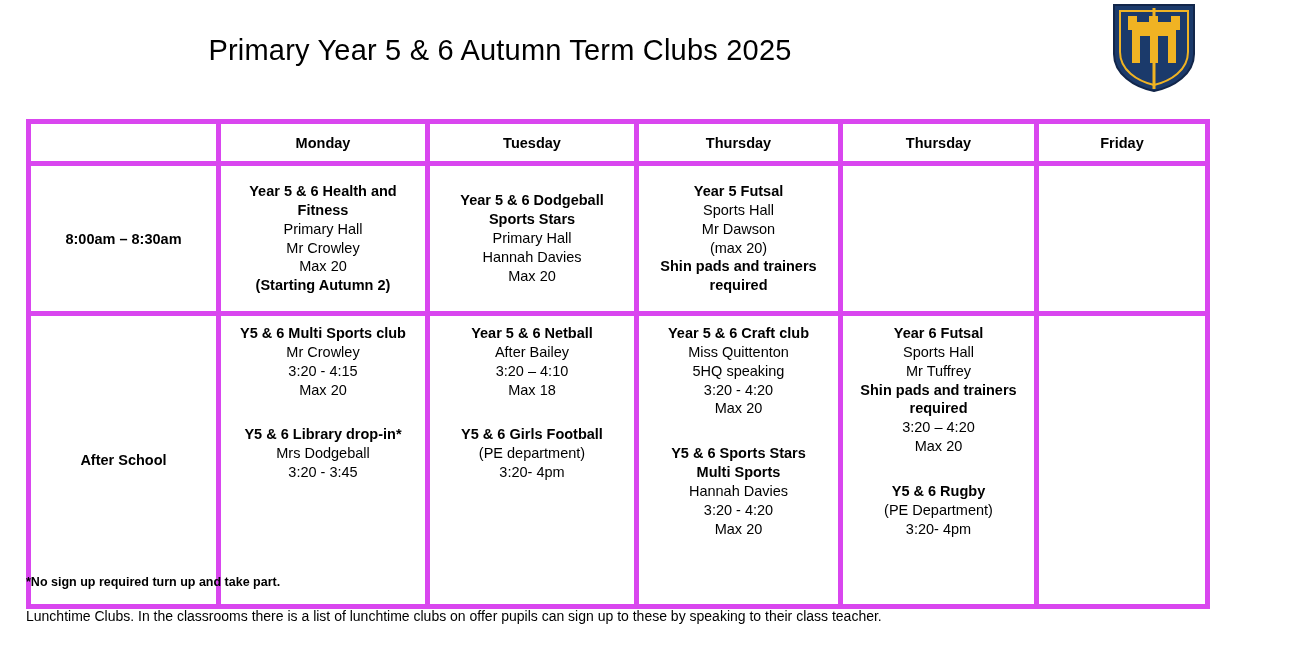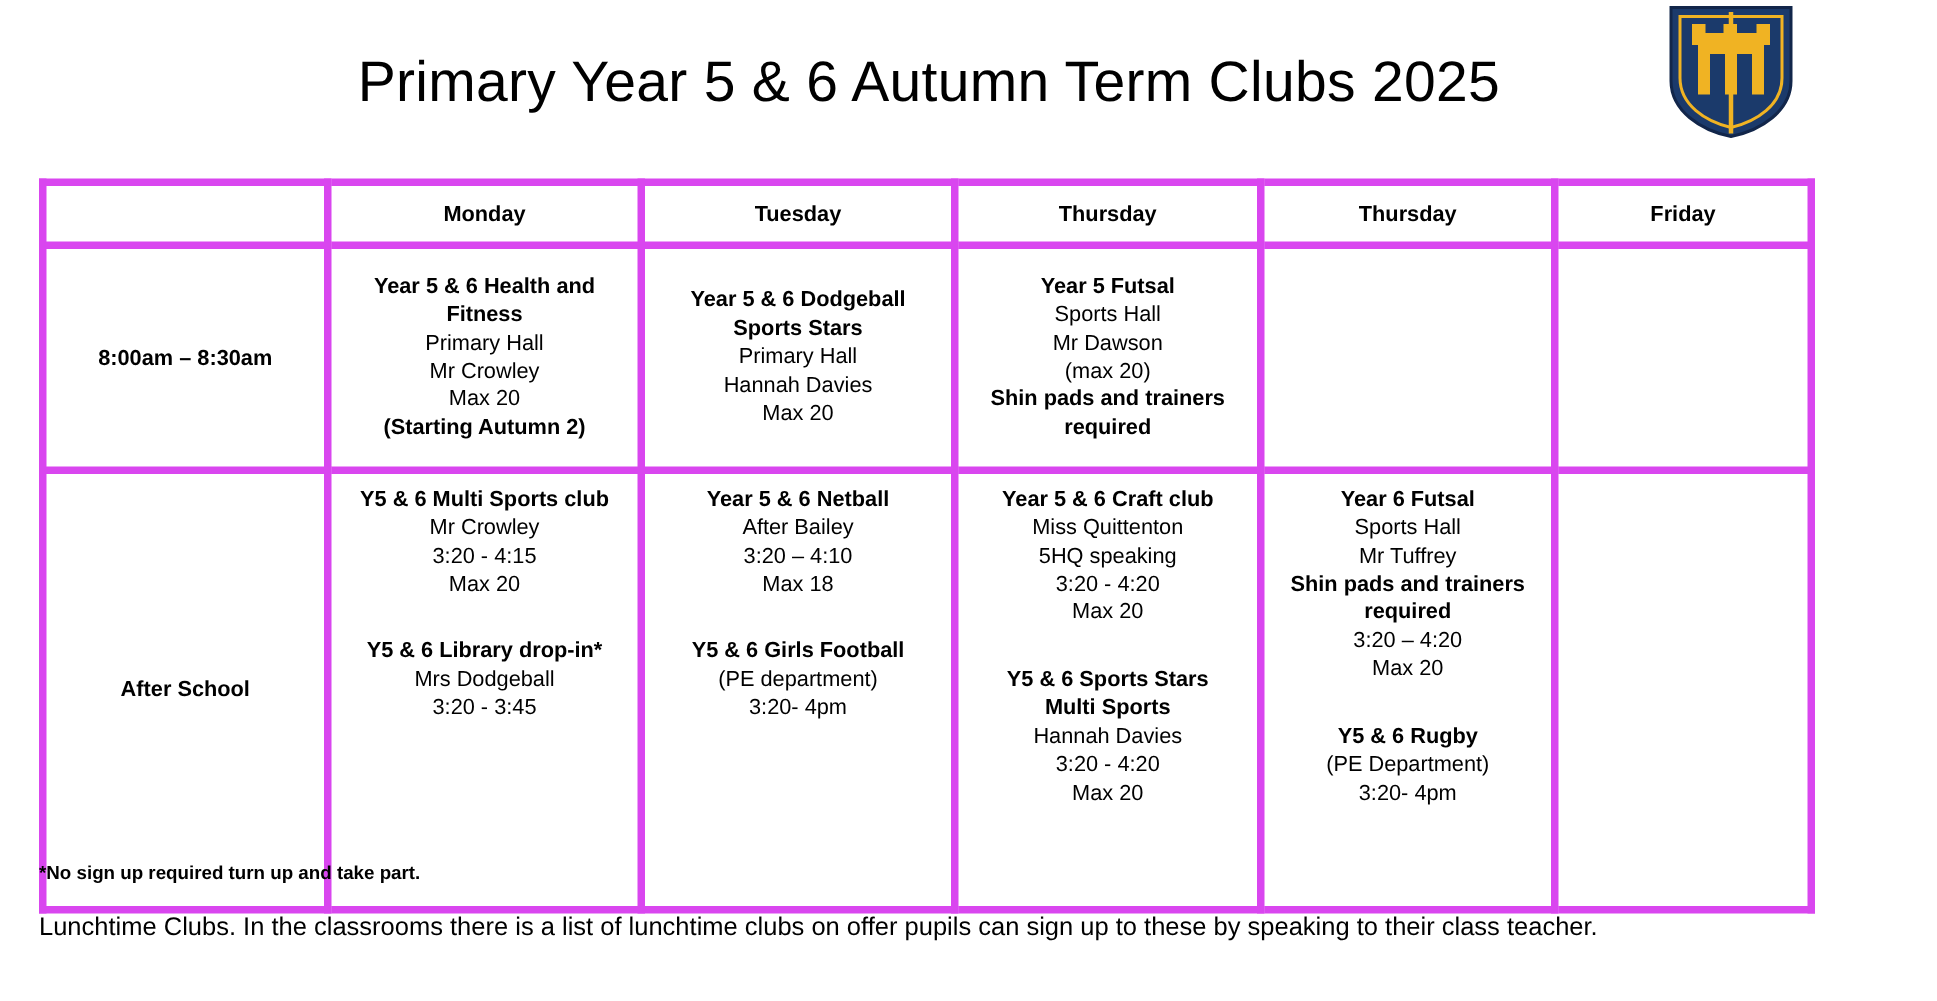--- a/index.html
+++ b/index.html
@@ -19,22 +19,22 @@
   
   .header {
     position: relative;
     height: 110px;
   }
   .title {
     position: absolute;
     top: 34px;
     left: 0;
     width: 1000px;
-    text-align: right;
-    font-size: 38px;
+    text-align: center;
+    font-size: 29px;
     font-weight: 400;
     letter-spacing: 0.2px;
     white-space: nowrap;
   }
   .subtitle {
     position: absolute;
     top: 82px;
     left: 0;
     width: 1000px;
     text-align: center;
@@ -103,21 +103,21 @@
     position: absolute;
     left: 26px;
     top: 575px;
     font-size: 12.5px;
     font-weight: bold;
   }
   .note {
     position: absolute;
     left: 26px;
     top: 608px;
-    font-size: 17px;
+    font-size: 14px;
   }
 </style>
 </head>
 <body>
 
 <div class="header">
   <div class="title">Primary Year 5 &amp; 6 Autumn Term Clubs 2025</div>
 
   <div class="crest">
     <svg viewBox="0 0 86 92" width="86" height="92" aria-hidden="true">

